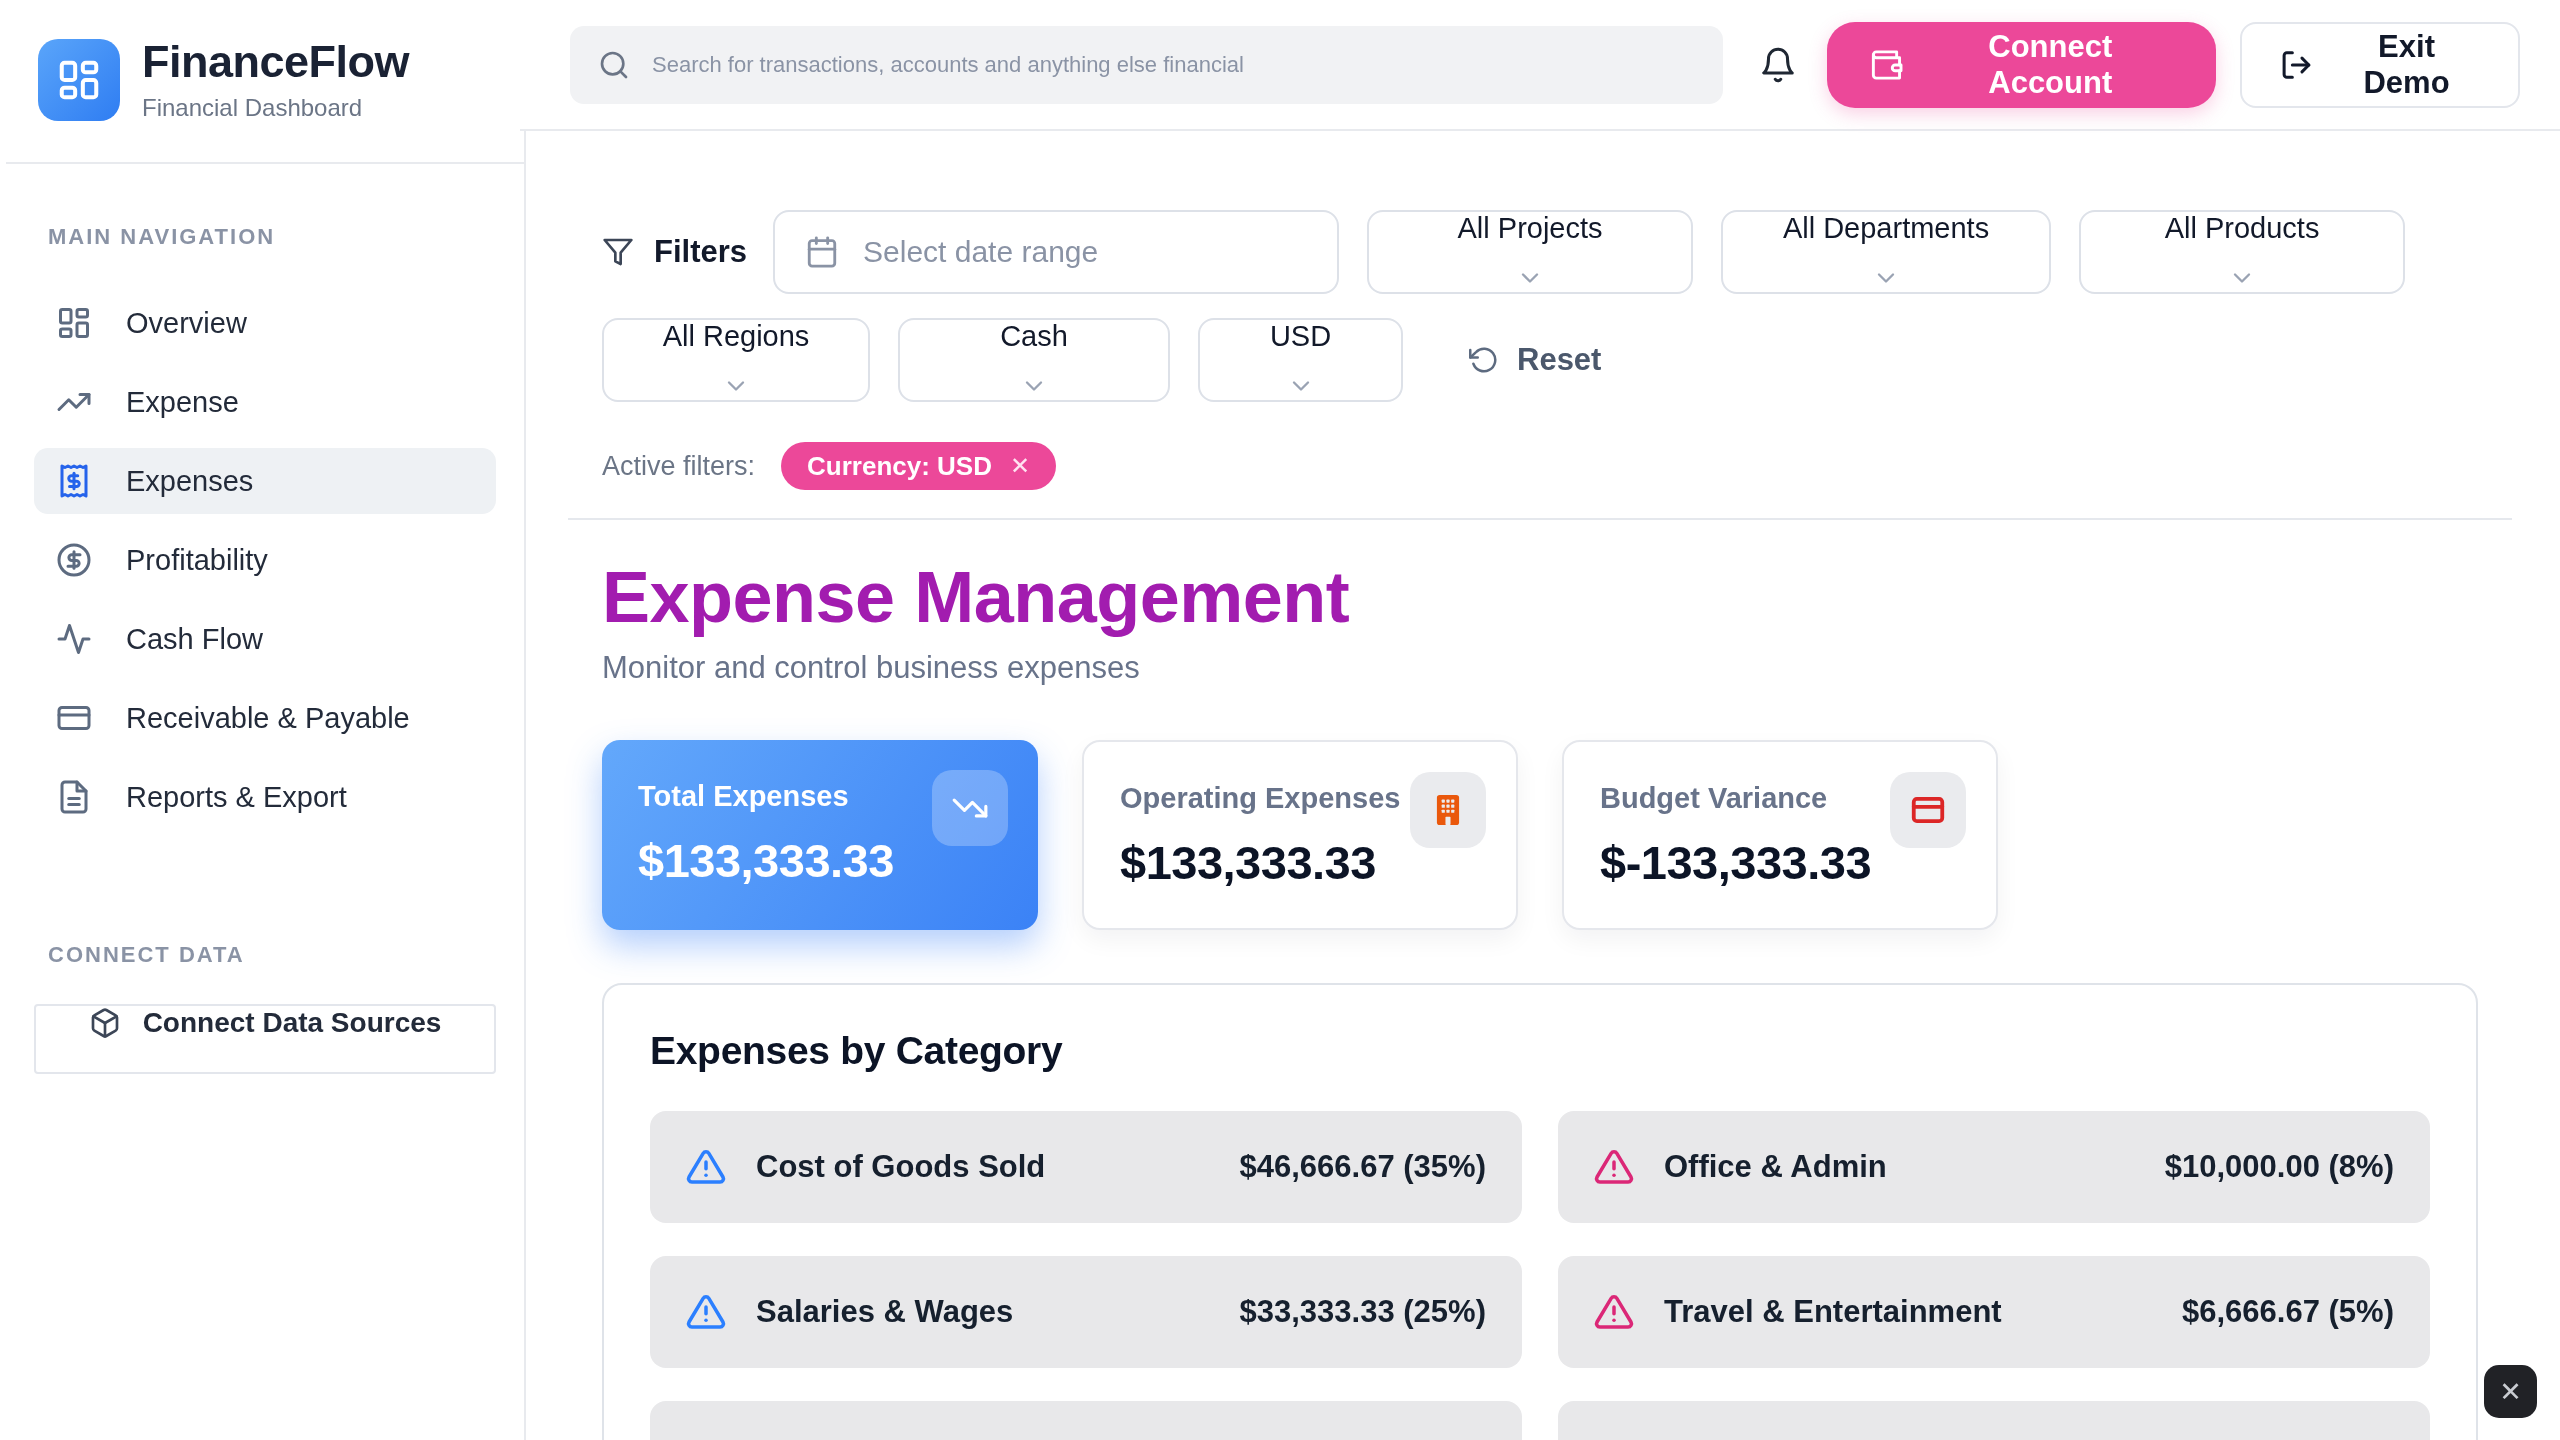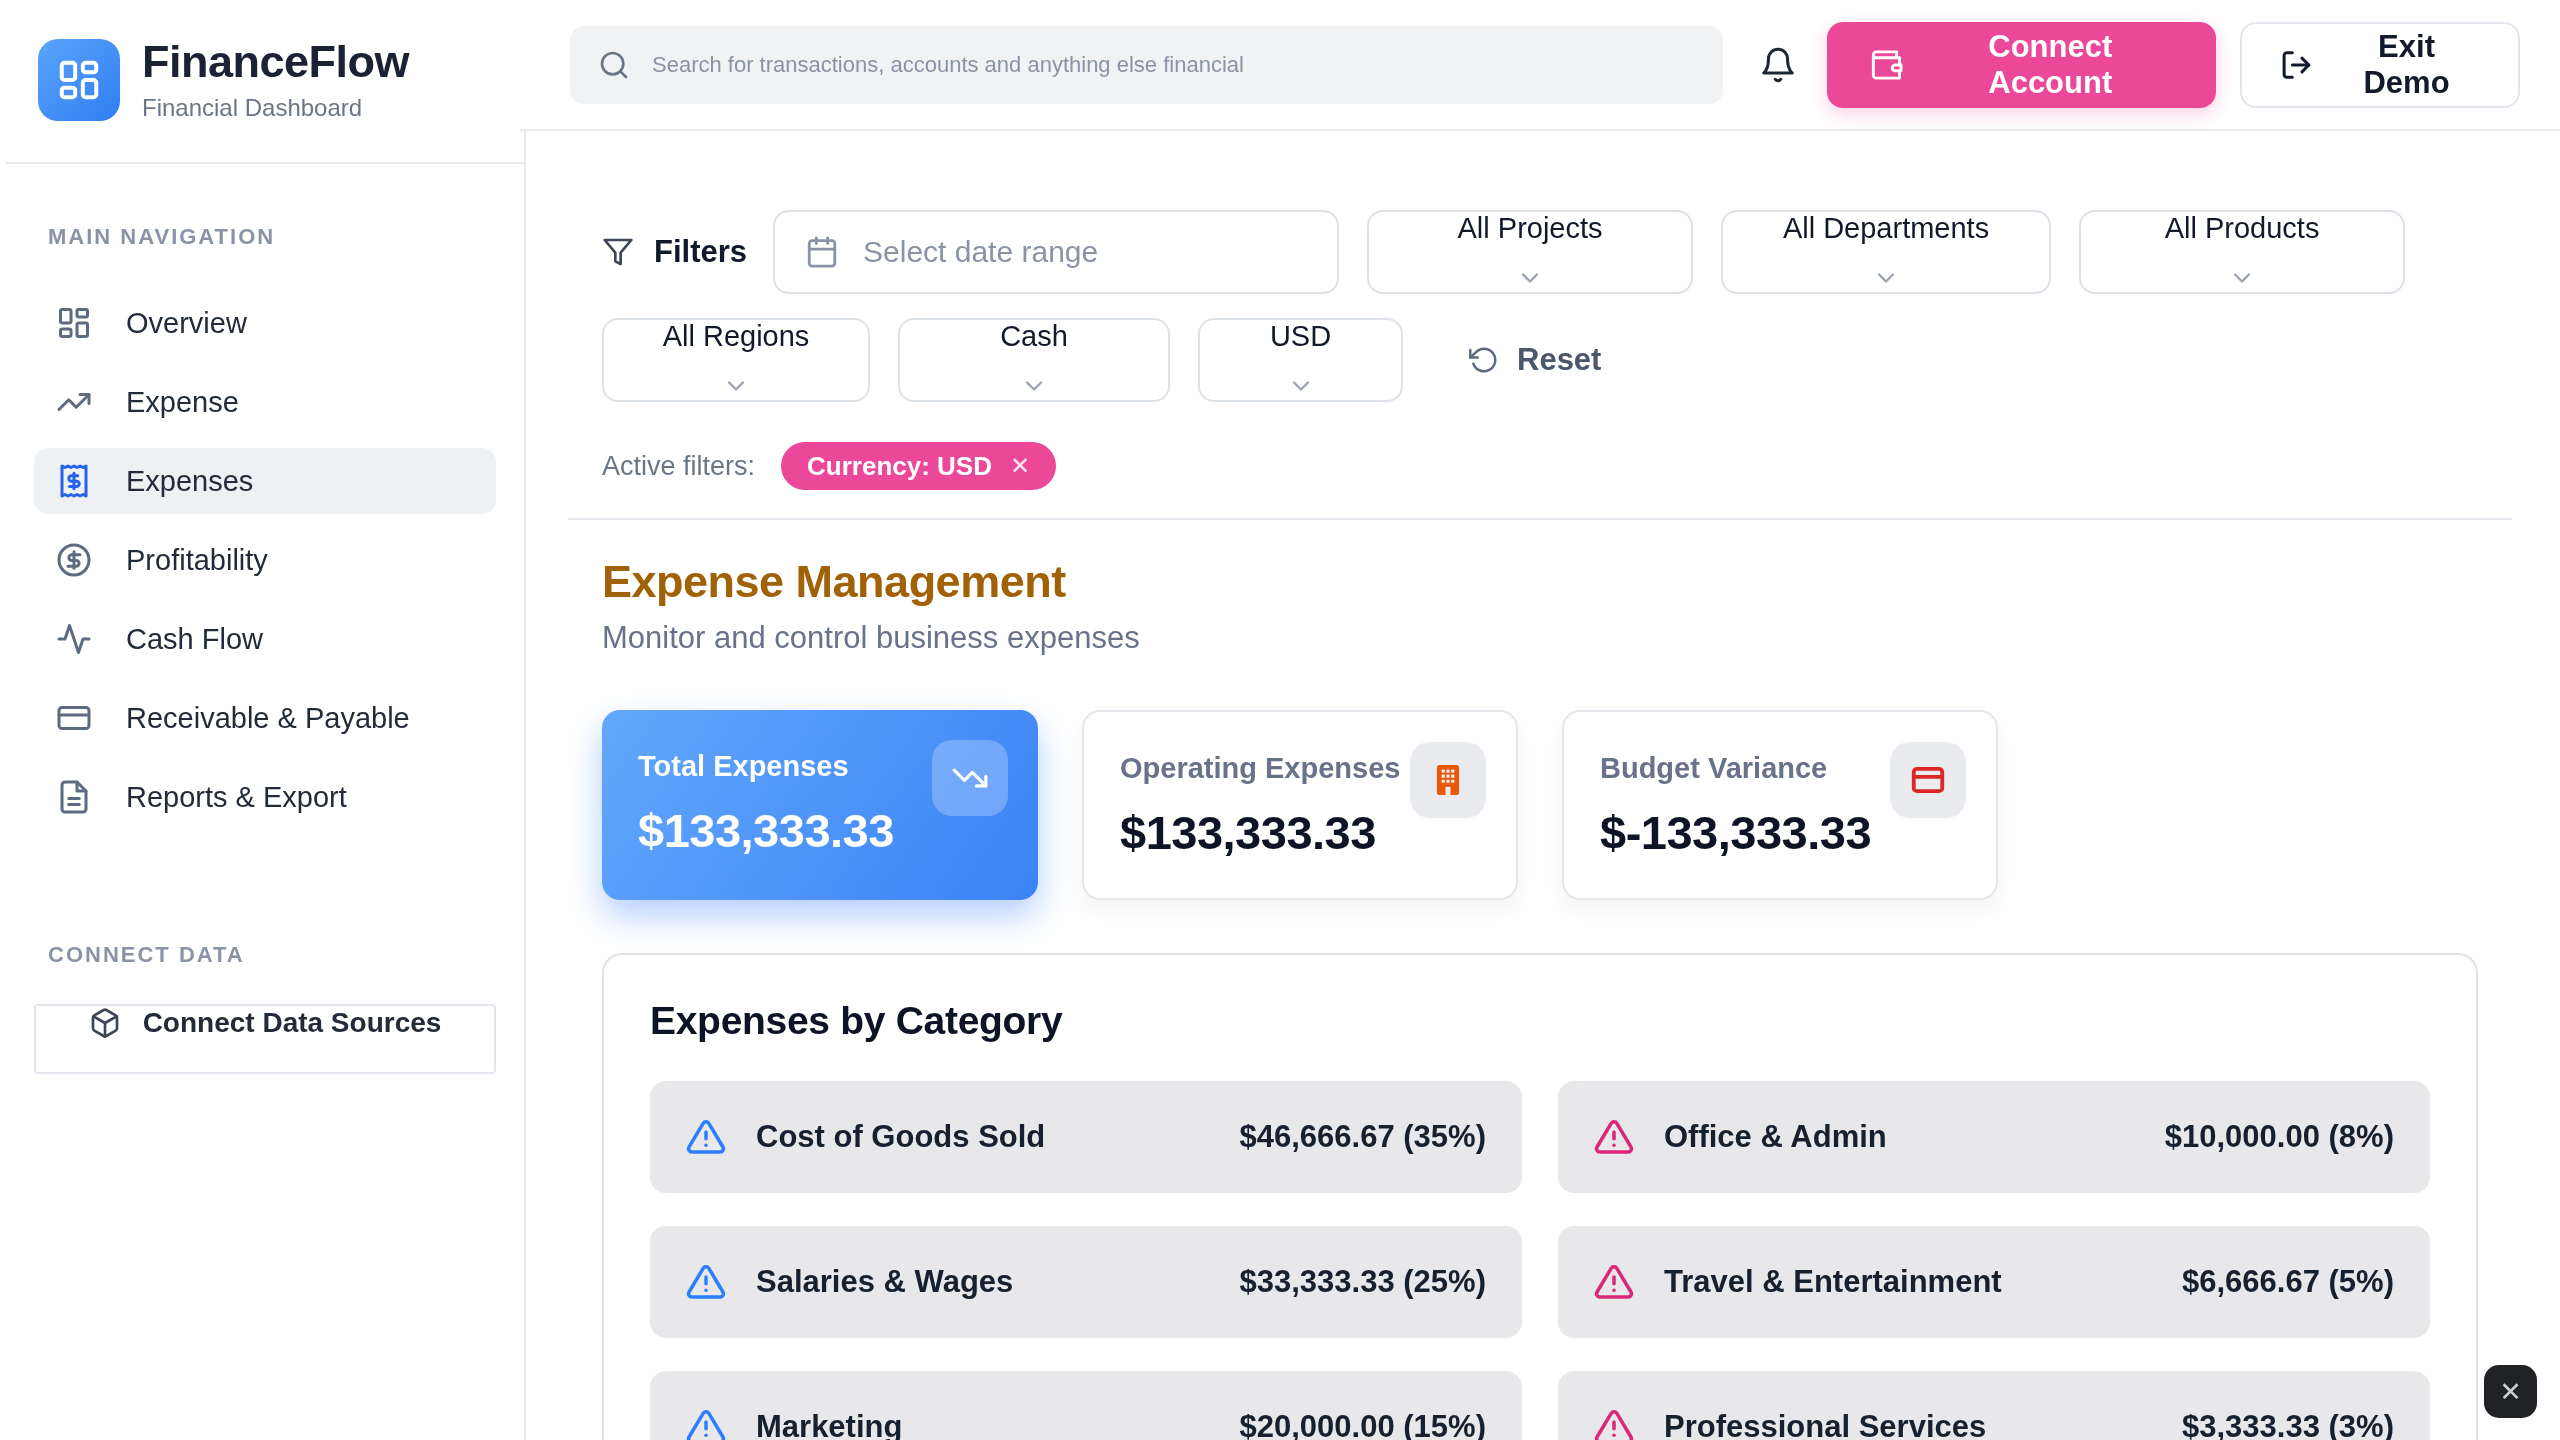--- a/index.html
+++ b/index.html
@@ -39,21 +39,21 @@
   .topbar{height:131px;border-bottom:2px solid #e8eaee;display:flex;align-items:center;
           padding:0 40px 0 50px;box-sizing:border-box;background:#fff;}
   .searchbox{width:1185px;height:78px;background:#f1f2f4;border-radius:14px;display:flex;
              align-items:center;gap:20px;padding:0 28px;box-sizing:border-box;}
   .searchbox svg{width:32px;height:32px;color:#6b7586;flex:0 0 auto;}
   .searchbox input{border:none;background:transparent;outline:none;flex:1;font-size:22px;
                    color:#232b3a;font-family:"Liberation Sans",sans-serif;}
   .searchbox input::placeholder{color:#8a93a5;}
   .bell-wrap{margin-left:36px;margin-right:30px;cursor:pointer;}
   .bell-wrap svg{width:38px;height:38px;color:#1f2733;stroke-width:1.9;}
-  .btn-pink{height:86px;padding:0 42px;border:none;border-radius:16px;background:#ec4899;color:#fff;
+  .btn-pink{height:86px;padding:0 42px;border:none;border-radius:28px;background:#ec4899;color:#fff;
             font-size:31px;font-weight:700;display:flex;align-items:center;gap:22px;cursor:pointer;
             font-family:"Liberation Sans",sans-serif;box-shadow:0 6px 18px rgba(236,72,153,.25);}
   .btn-pink svg{width:36px;height:36px;}
   .btn-ghost{height:86px;margin-left:24px;padding:0 38px;border:2px solid #e3e6ec;border-radius:16px;
              background:#fff;color:#12192a;font-size:31px;font-weight:700;display:flex;align-items:center;
              gap:20px;cursor:pointer;font-family:"Liberation Sans",sans-serif;}
   .btn-ghost svg{width:34px;height:34px;stroke-width:2.2;}
 
   
   .content{padding:79px 48px 0 48px;box-sizing:border-box;}
@@ -77,21 +77,21 @@
   .reset span{font-size:31px;font-weight:600;color:#4b586c;}
   .row3{margin-top:40px;height:48px;}
   .af-label{font-size:27px;color:#6b7586;margin-right:26px;}
   .chip{height:48px;background:#ec4899;border-radius:999px;display:flex;align-items:center;gap:18px;
         padding:0 26px;cursor:pointer;}
   .chip .ctext{font-size:26px;font-weight:700;color:#fff;}
   .chip .cx{font-size:24px;color:#ffe3f1;cursor:pointer;}
   .divider{margin-top:28px;border-top:2px solid #e5e8ed;}
 
   .page-head{margin:36px 34px 0 34px;}
-  .page-head h1{margin:0;font-size:45px;font-weight:800;letter-spacing:-.5px;color:#a16207;}
+  .page-head h1{margin:0;font-size:72px;font-weight:800;letter-spacing:-.5px;color:#a21caf;}
   .page-head p{margin:12px 0 0 0;font-size:31px;color:#68738a;}
 
   .stats{display:grid;grid-template-columns:repeat(4,1fr);gap:44px;margin:54px 34px 0 34px;}
   .scard{position:relative;height:190px;border-radius:18px;background:#fff;border:2px solid #e5e7ec;
          box-sizing:border-box;padding:40px 36px;box-shadow:0 10px 24px rgba(16,24,40,.05);cursor:pointer;}
   .scard .slabel{font-size:29px;font-weight:600;color:#68738a;}
   .scard .svalue{margin-top:20px;font-size:47px;font-weight:800;color:#0c1426;letter-spacing:-.5px;}
   .scard .chipico{position:absolute;top:30px;right:30px;width:76px;height:76px;border-radius:20px;
                   background:#eaebee;display:flex;align-items:center;justify-content:center;}
   .scard .chipico svg{width:38px;height:38px;}

